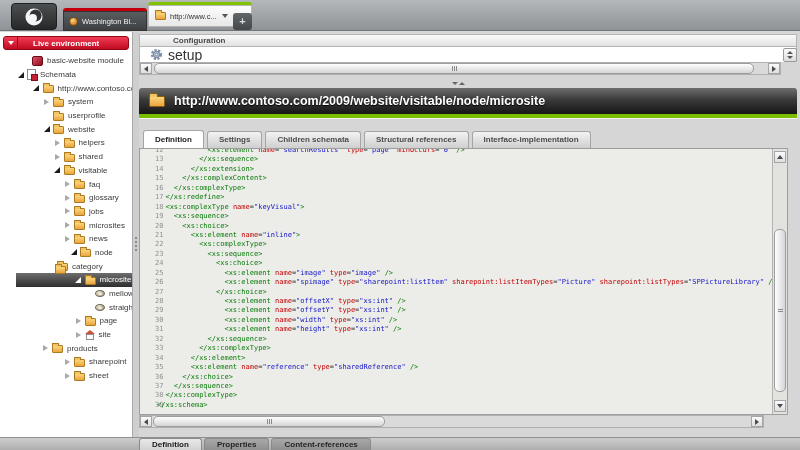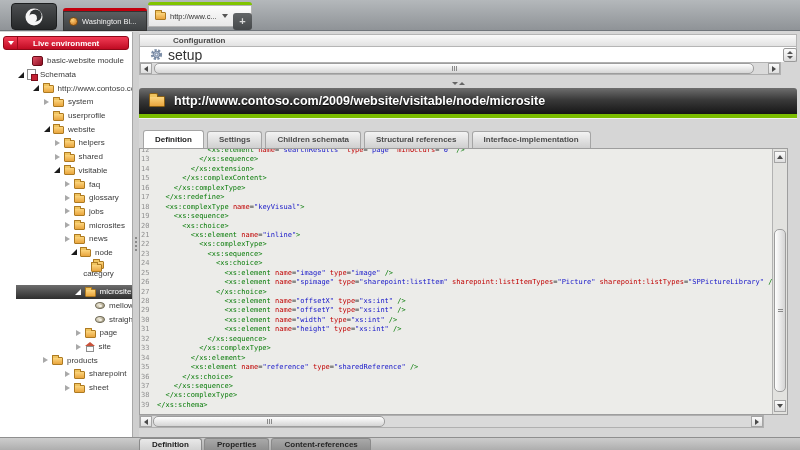--- a/index.html
+++ b/index.html
@@ -59,21 +59,21 @@
   
   .sidebar{position:absolute;left:0;top:32px;width:133px;height:405px;background:#fff;border-right:1px solid #a8a8a8;overflow:hidden;}
   .live-hdr{position:absolute;left:3px;top:4px;width:126px;height:14px;border-radius:3px;
             background:linear-gradient(#f23c55,#c00b23);border:1px solid #8f0818;
             display:flex;align-items:center;color:#fff;font-size:8px;font-weight:bold;}
   .live-chev{width:14px;height:100%;border-right:1px solid #9d0a1b;display:flex;align-items:center;justify-content:center;flex:none;}
   .live-chev::before{content:"";width:0;height:0;border-left:3px solid transparent;border-right:3px solid transparent;border-top:4px solid #fff;}
   .live-label{padding-left:15px;}
   .tree{position:absolute;left:16px;top:22px;width:137px;}
   .trow{display:flex;align-items:center;height:13.7px;white-space:nowrap;font-size:8px;color:#3a3a3a;cursor:default;}
-  .trow.selected{background:linear-gradient(#6d6d6d,#2e2e2e);color:#fff;margin-top:12px;}
+  .trow.selected{background:linear-gradient(#6d6d6d,#2e2e2e);color:#fff;}
   .aslot{width:9px;flex:none;display:flex;justify-content:center;align-items:center;}
   .ar-exp{width:0;height:0;border-left:6px solid transparent;border-bottom:6px solid #1b1b1b;}
   .trow.selected .ar-exp{border-bottom-color:#fff;}
   .ar-col{width:0;height:0;border-top:3px solid transparent;border-bottom:3px solid transparent;border-left:5px solid #a9a9a9;}
   .islot{margin:0 4px 0 2px;flex:none;display:flex;align-items:center;}
   .splitter-v{position:absolute;left:133px;top:32px;width:6px;height:405px;background:#cfcfcf;}
   .splitter-v::after{content:"";position:absolute;left:2px;top:205px;width:2px;height:14px;
             background:repeating-linear-gradient(#8a8a8a 0 2px,transparent 2px 4px);}
 
   
@@ -129,21 +129,21 @@
         background:linear-gradient(#f3f3f3,#cfcfcf);border:1px solid #a5a5a5;border-bottom:none;
         border-radius:3px 3px 0 0;margin-right:3px;white-space:nowrap;}
   .mtab.active{height:18px;line-height:17px;background:#fff;color:#222;position:relative;z-index:3;}
 
   
   .editor{position:absolute;left:139px;top:148px;width:649px;height:267px;background:#ececE9;
           background:#ececE9;border:1px solid #9e9e9e;overflow:hidden;}
   .codewrap{position:absolute;left:0;top:-3px;right:15px;bottom:0;overflow:hidden;}
   .cl{display:flex;height:9.45px;line-height:9.45px;font-size:7px;
       font-family:"DejaVu Sans Mono",monospace;white-space:pre;}
-  .ln{width:17px;flex:none;color:#909090;padding-left:1px;}
+  .ln{width:17px;flex:none;color:#909090;padding-left:15px;}
   .ct{flex:1;color:#2a2a2a;overflow:hidden;}
   .ct .t{color:#067a06;}
   .ct .a{color:#c00000;}
   .ct .v{color:#1414c8;}
   .vscroll{position:absolute;right:0;top:0;bottom:0;width:15px;background:#e2e2df;border-left:1px solid #b2b2b2;}
   .vscroll .sbtn{position:absolute;left:1px;width:12px;height:12px;}
   .vscroll .b-up{top:2px;}
   .vscroll .b-dn{bottom:2px;}
   .editor-hscroll{left:139px;top:415px;width:625px;}
   .cfg-scroll{left:139px;top:62px;width:642px;}
@@ -312,21 +312,21 @@
         </div>
         <div class="trow" style="padding-left: 47px; margin-left: 6px;">
           <span class="aslot">
             <i class="ar-exp"></i>
           </span>
           <span class="islot">
             <span class="i-folder"></span>
           </span>
           <span>node</span>
         </div>
-        <div class="trow" style="padding-left: 28px; flex-direction: column;">
+        <div class="trow" style="padding-left: 28px;">
           <span class="aslot"></span>
           <span class="islot">
             <span class="i-folders">
               <span class="i-folder f1"></span>
               <span class="i-folder f2"></span>
             </span>
           </span>
           <span>category</span>
         </div>
         <div class="trow selected" style="padding-left: 57.5px;">

